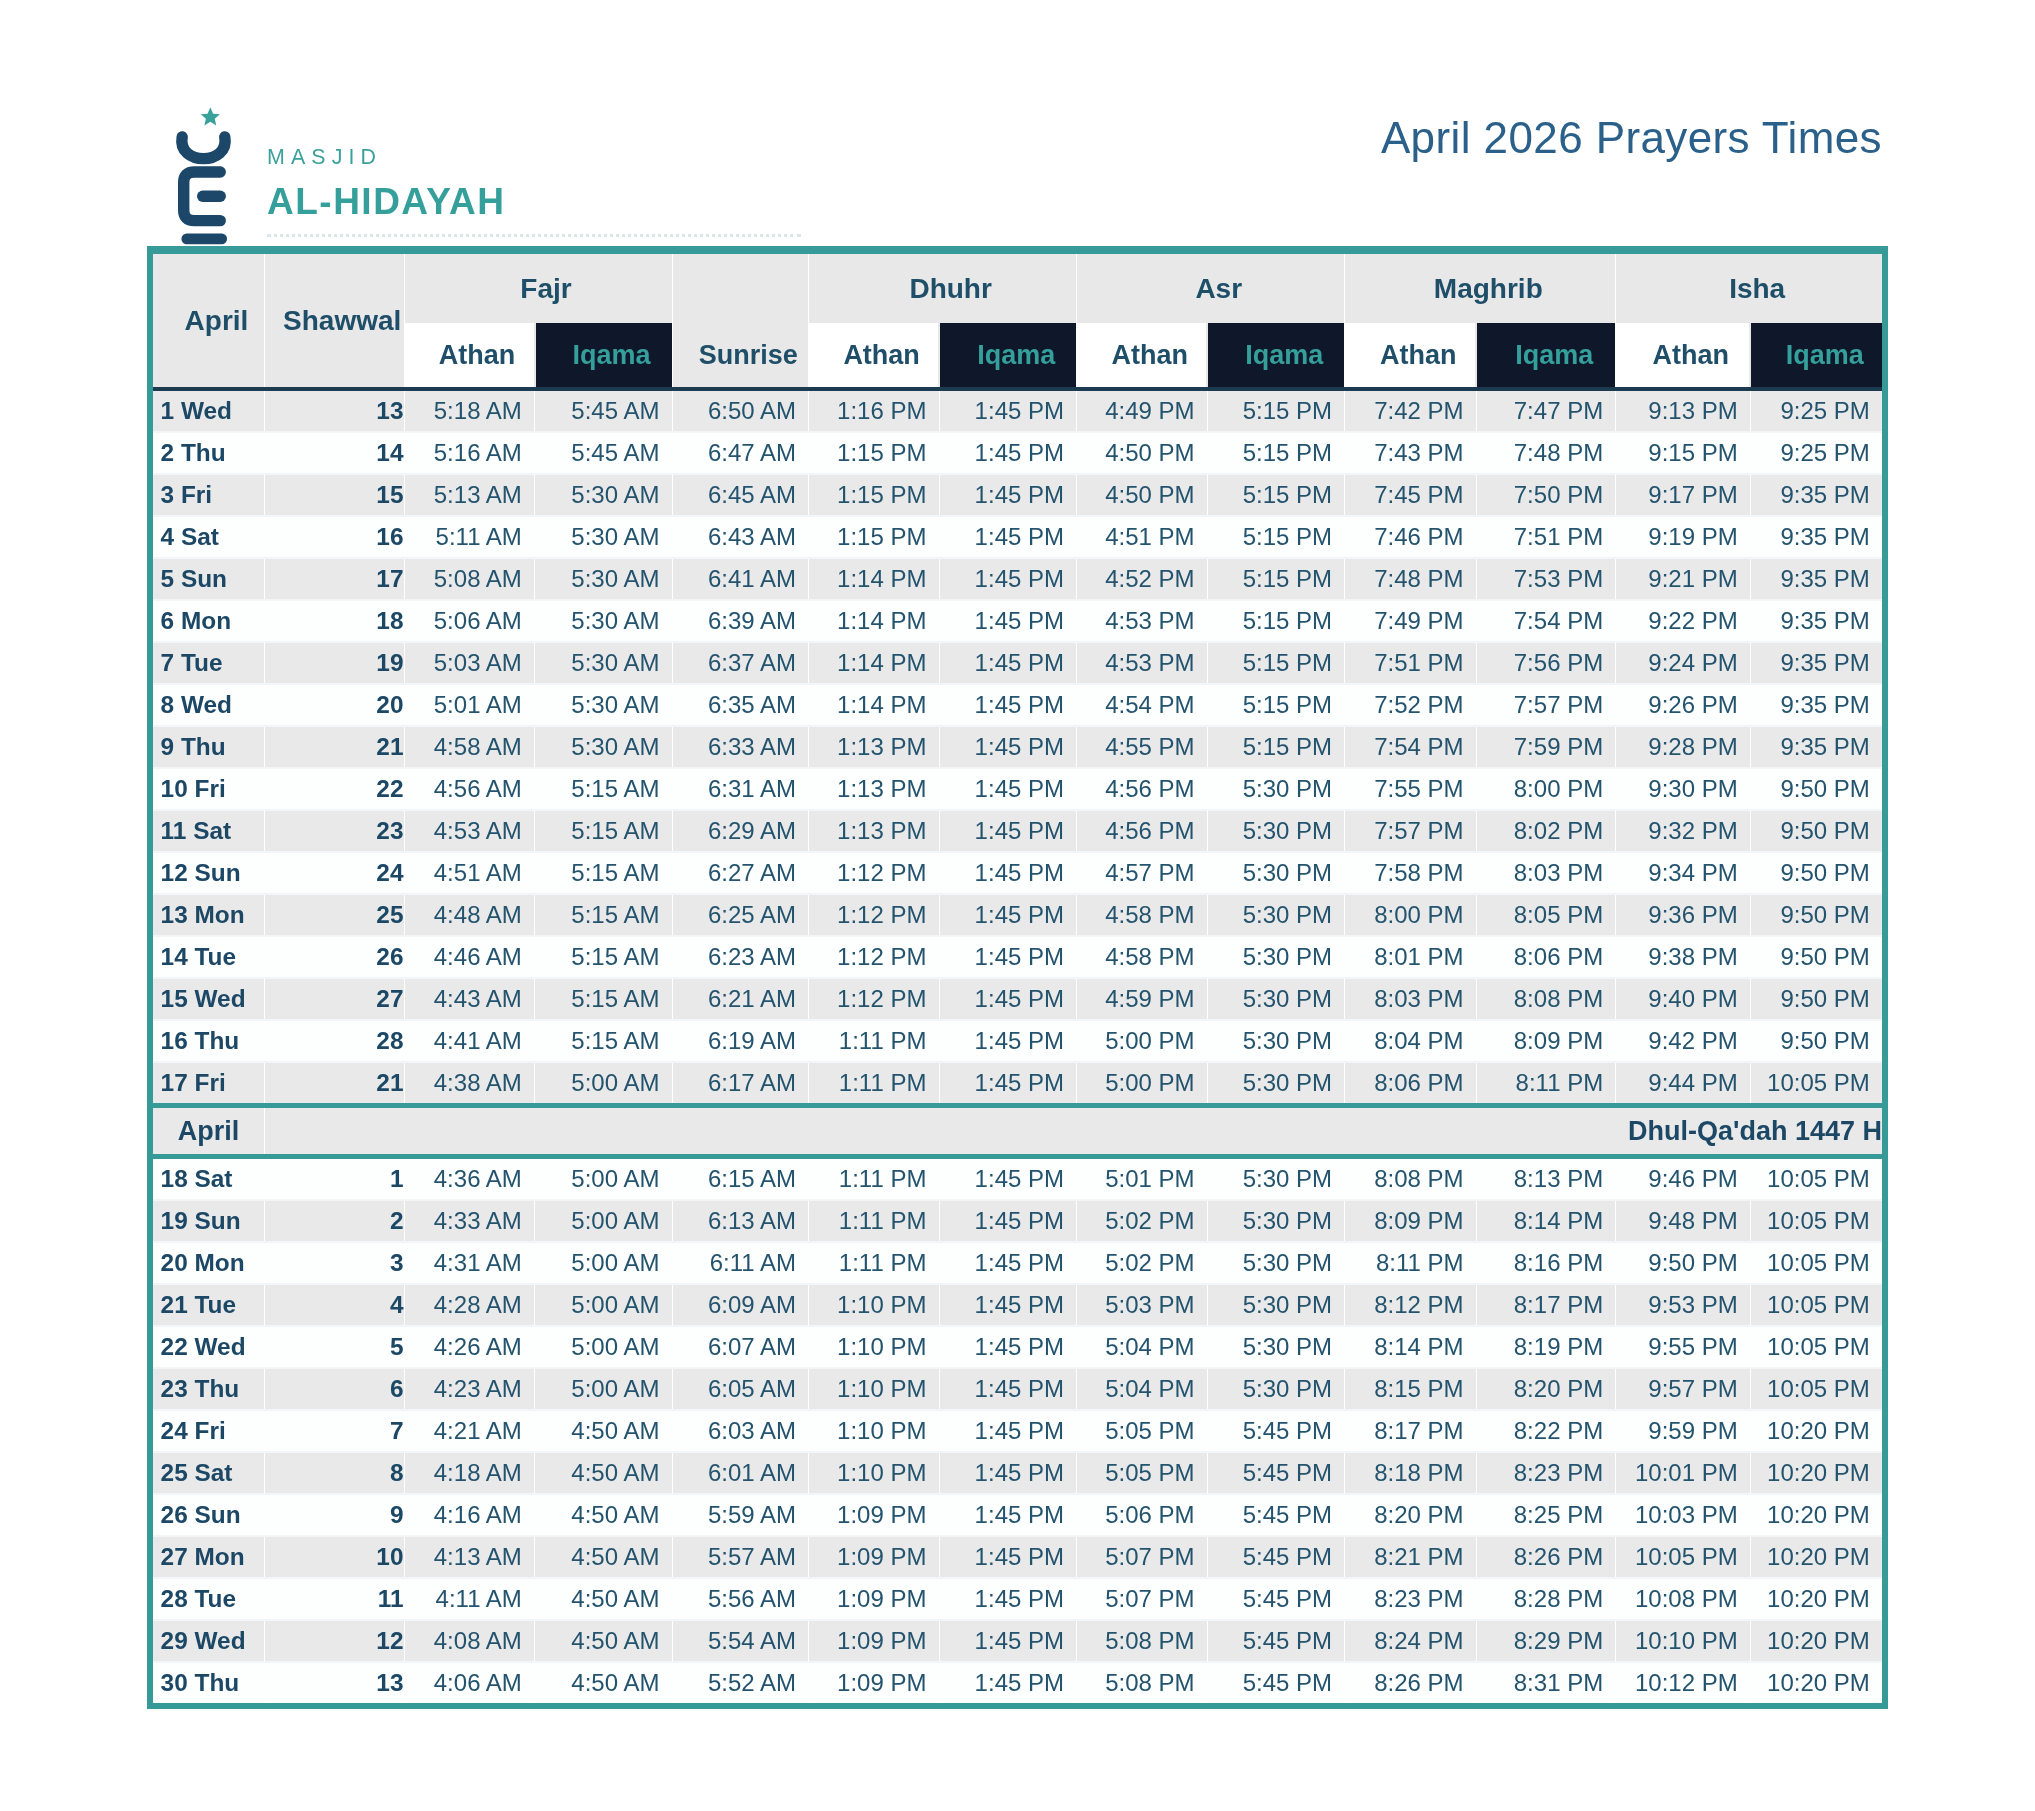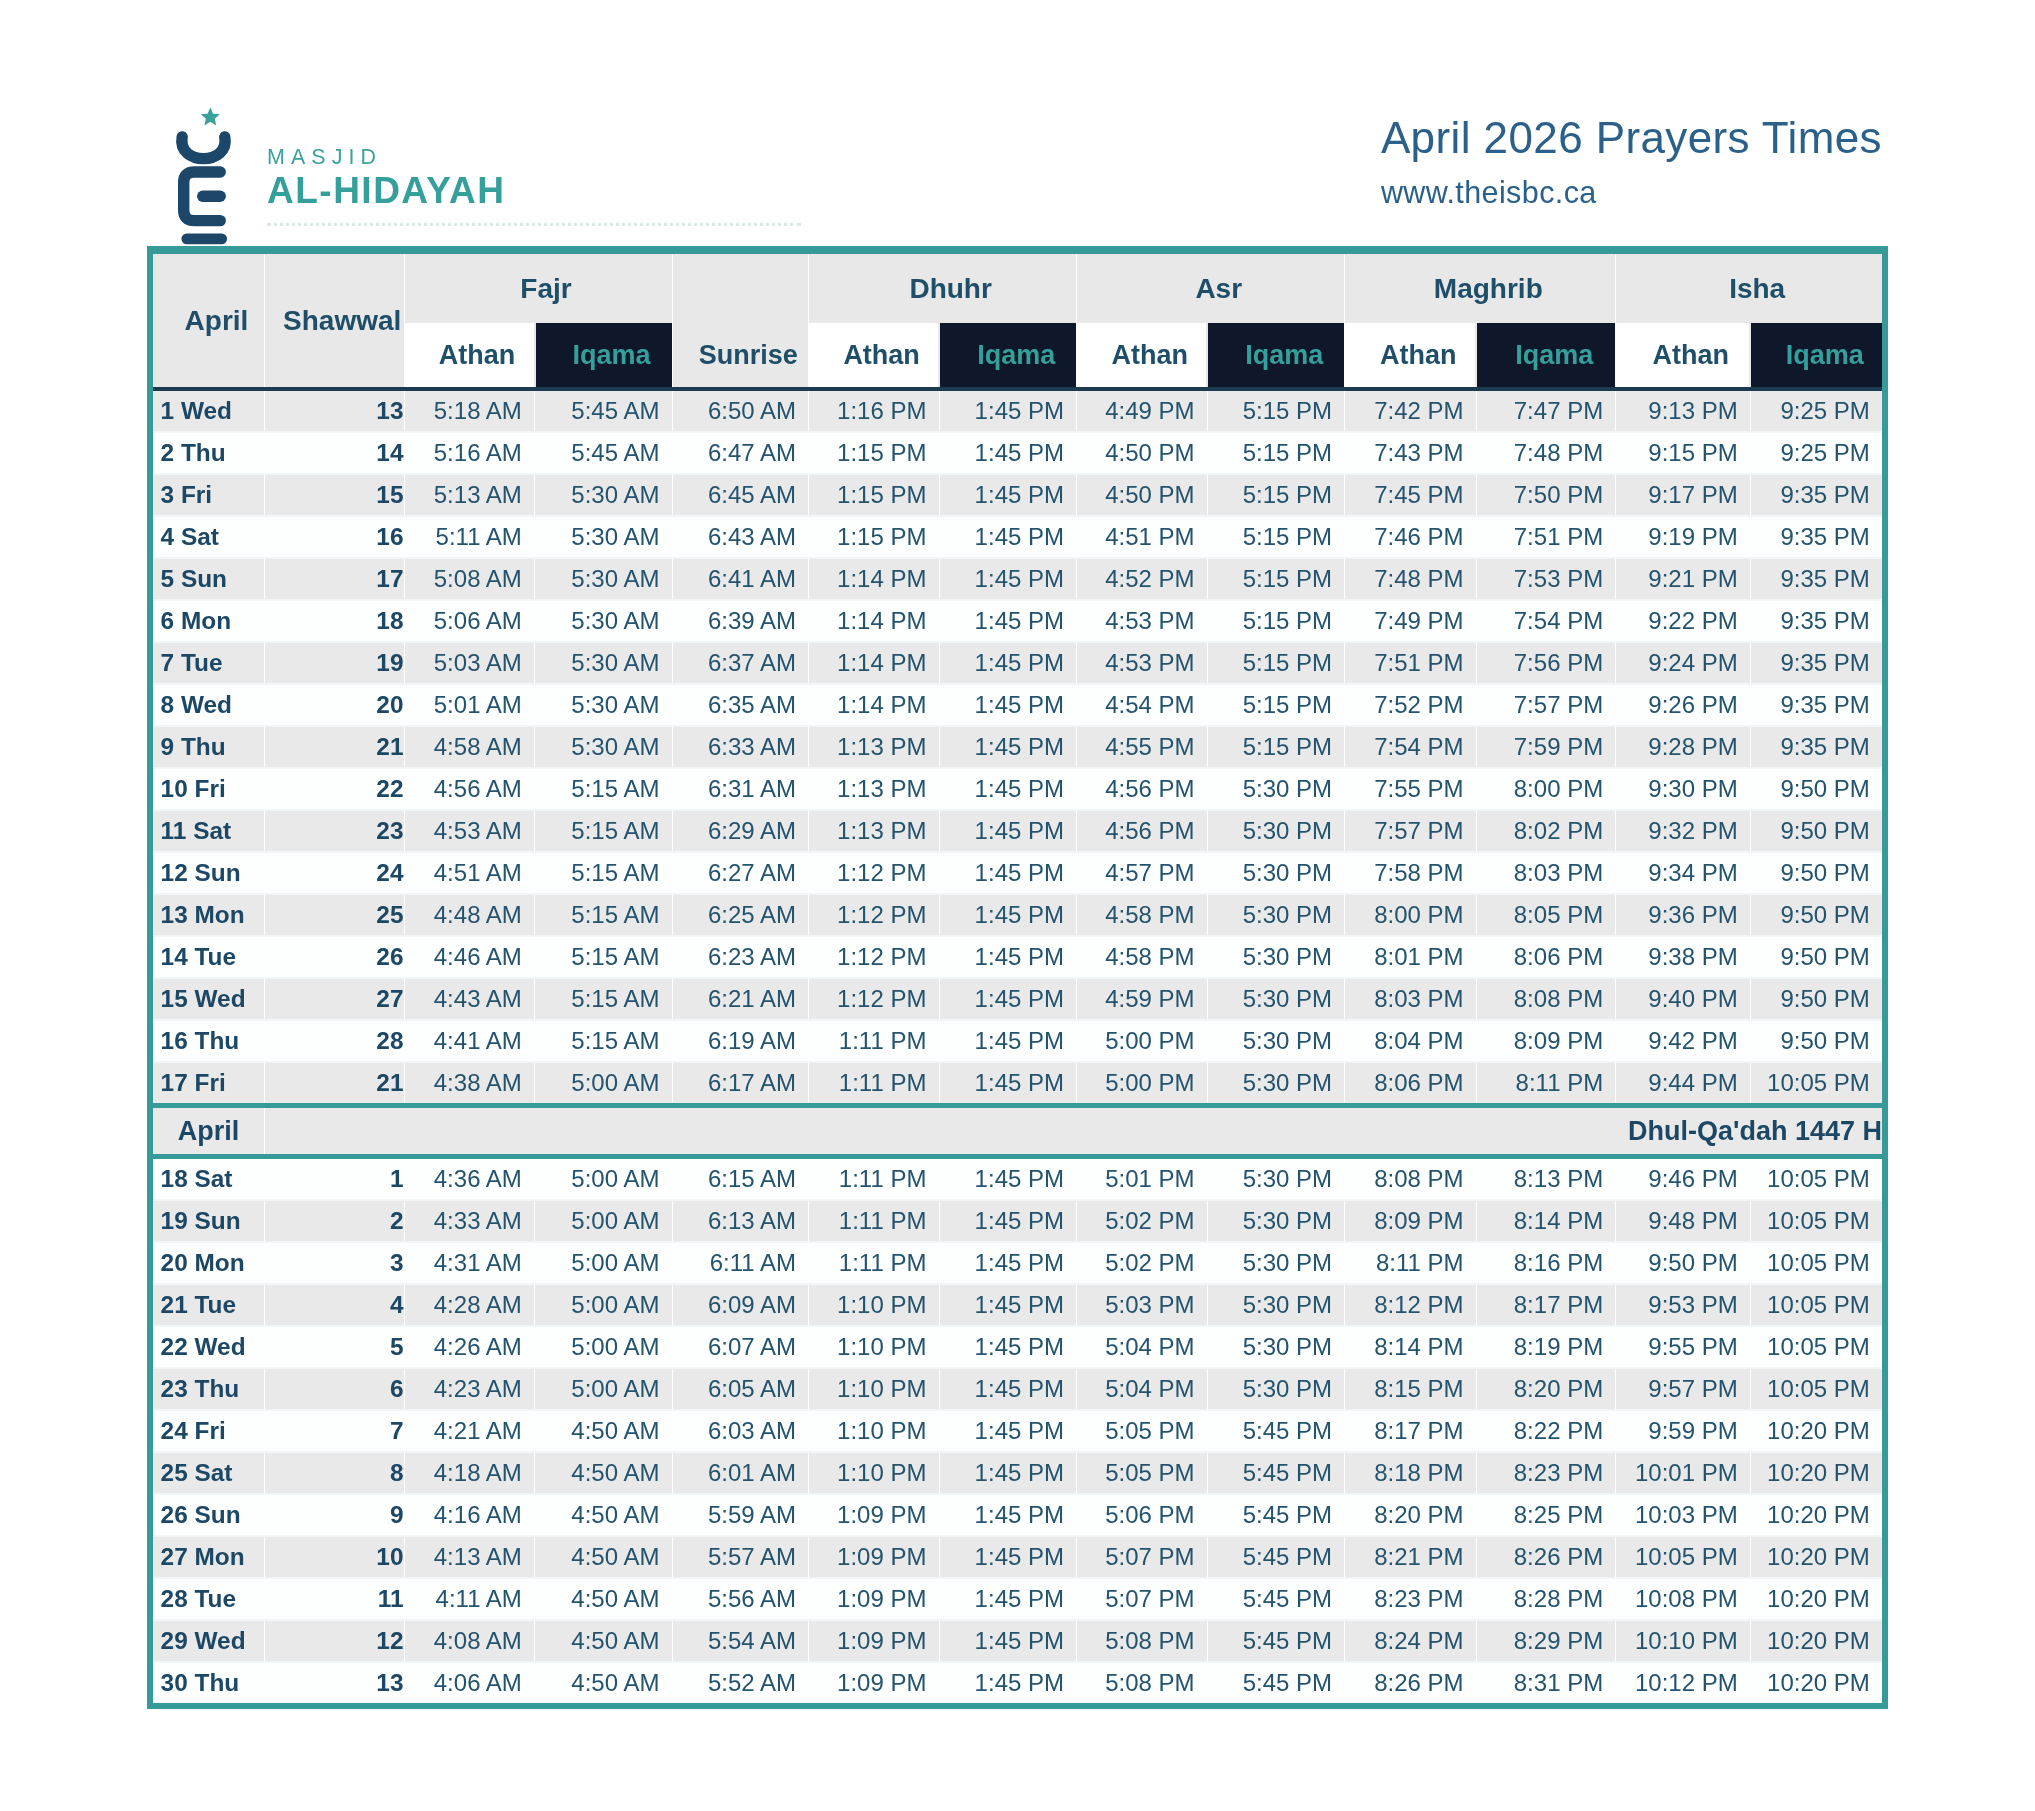--- a/index.html
+++ b/index.html
@@ -7,21 +7,21 @@
   .page { position:relative; width:2035px; height:1811px; overflow:hidden; background:#fff; }
 
   
   .brand { position:absolute; left:166px; top:105px; display:flex; align-items:flex-start; }
   .logo-svg { width:78px; height:143px; flex:0 0 auto; }
   .lgn { fill:none; stroke:#1D4768; stroke-width:15; stroke-linecap:round; stroke-linejoin:round; }
   .lgn2 { fill:none; stroke:#1D4768; stroke-width:14; stroke-linecap:round; }
   .star { fill:#38A19B; }
   .brand-text { margin-left:23px; margin-top:40px; }
   .masjid { color:#3BA19C; font-size:21.4px; font-weight:400; letter-spacing:6.1px; }
-  .alhidayah { color:#35A09B; font-size:37px; font-weight:700; letter-spacing:1.5px; margin-top:0; }
+  .alhidayah { color:#35A09B; font-size:37px; font-weight:700; letter-spacing:1.5px; margin-top:11px; }
   .tagline-divider { width:534px; border-top:3.1px dotted #DCE7E8; margin-top:10.7px; }
 
   
   .title-block { position:absolute; right:153px; top:113px; text-align:left; color:#2A6089; }
   .page-title { font-size:44px; font-weight:400; letter-spacing:0.4px; }
   .website { font-size:30.5px; margin-top:12.2px; letter-spacing:0.4px; }
 
   
   .table-wrap { position:absolute; left:147px; top:246px; width:1741px; }
   table { width:100%; border-collapse:collapse; table-layout:fixed;
@@ -71,21 +71,20 @@
     </svg>
     <div class="brand-text">
       <div class="masjid">MASJID</div>
       <div class="alhidayah">AL-HIDAYAH</div>
       <div class="tagline-divider"></div>
     </div>
   </div>
 
   <div class="title-block">
     <div class="page-title">April 2026 Prayers Times</div>
-    <div class="website">www.theisbc.ca</div>
   </div>
 
   <div class="table-wrap">
     <table>
       <colgroup>
         <col style="width:114px">
           <col style="width:139px">
         <col style="width:130px">
           <col style="width:137px">
         <col style="width:136px">

